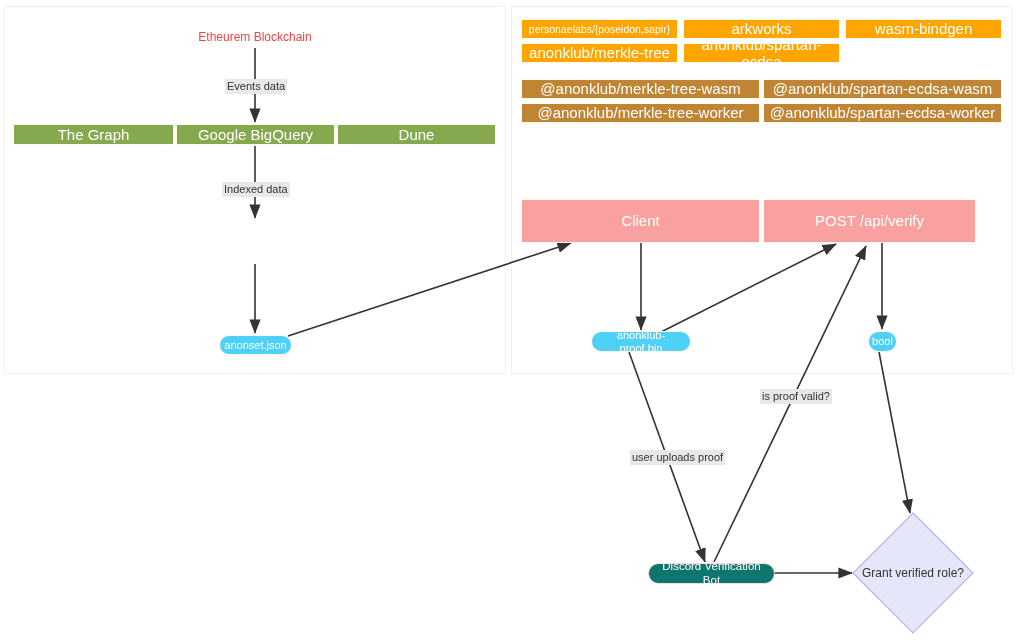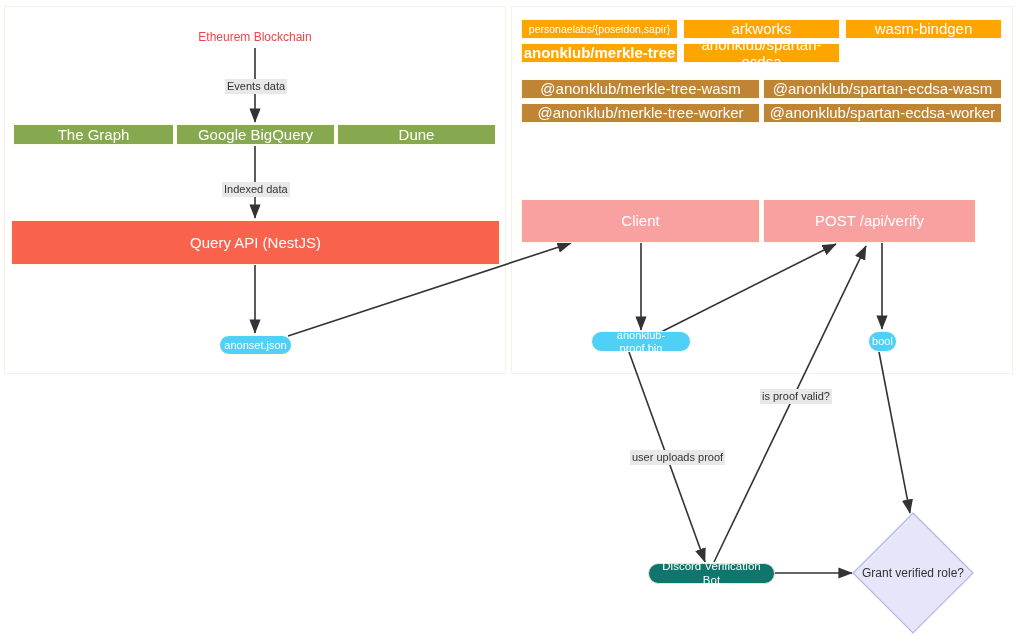--- a/index.html
+++ b/index.html
@@ -158,28 +158,27 @@
   <div class="edge-label" style="left:222px; top:182px;">Indexed data</div>
   <div class="edge-label" style="left:630px; top:450px;">user uploads proof</div>
   <div class="edge-label" style="left:760px; top:389px;">is proof valid?</div>
 
   <div class="node n-plain" style="left:180px; top:28px; width:150px; height:19px;">Etheurem Blockchain</div>
 
   <div class="node n-rect n-green" style="left:13px; top:124px; width:161px; height:21px;">The Graph</div>
   <div class="node n-rect n-green" style="left:176px; top:124px; width:159px; height:21px;">Google BigQuery</div>
   <div class="node n-rect n-green" style="left:337px; top:124px; width:159px; height:21px;">Dune</div>
 
-  <div class="node n-rect n-red" style="left:11px; top:220px; width:489px; height:45px;">Query API (NestJS)</div>
 
   <div class="node n-pill" style="left:219px; top:335px; width:73px; height:20px;">anonset.json</div>
 
   <div class="node n-rect n-orange" style="left:521px; top:19px; width:157px; height:20px; font-size:10.5px;">personaelabs/{poseidon,sapir}</div>
   <div class="node n-rect n-orange" style="left:683px; top:19px; width:157px; height:20px;">arkworks</div>
   <div class="node n-rect n-orange" style="left:845px; top:19px; width:157px; height:20px;">wasm-bindgen</div>
-  <div class="node n-rect n-orange" style="left:521px; top:43px; width:157px; height:20px;font-weight:bold;">anonklub/merkle-tree</div>
+  <div class="node n-rect n-orange" style="left:521px; top:43px; width:157px; height:20px;">anonklub/merkle-tree</div>
   <div class="node n-rect n-orange" style="left:683px; top:43px; width:157px; height:20px;">anonklub/spartan-ecdsa</div>
 
   <div class="node n-rect n-brown" style="left:521px; top:79px; width:239px; height:20px;">@anonklub/merkle-tree-wasm</div>
   <div class="node n-rect n-brown" style="left:763px; top:79px; width:239px; height:20px;">@anonklub/spartan-ecdsa-wasm</div>
   <div class="node n-rect n-brown" style="left:521px; top:103px; width:239px; height:20px;">@anonklub/merkle-tree-worker</div>
   <div class="node n-rect n-brown" style="left:763px; top:103px; width:239px; height:20px;">@anonklub/spartan-ecdsa-worker</div>
 
 
   <div class="node n-rect n-pink" style="left:521px; top:199px; width:239px; height:44px;">Client</div>
   <div class="node n-rect n-pink" style="left:763px; top:199px; width:213px; height:44px;">POST /api/verify</div>

